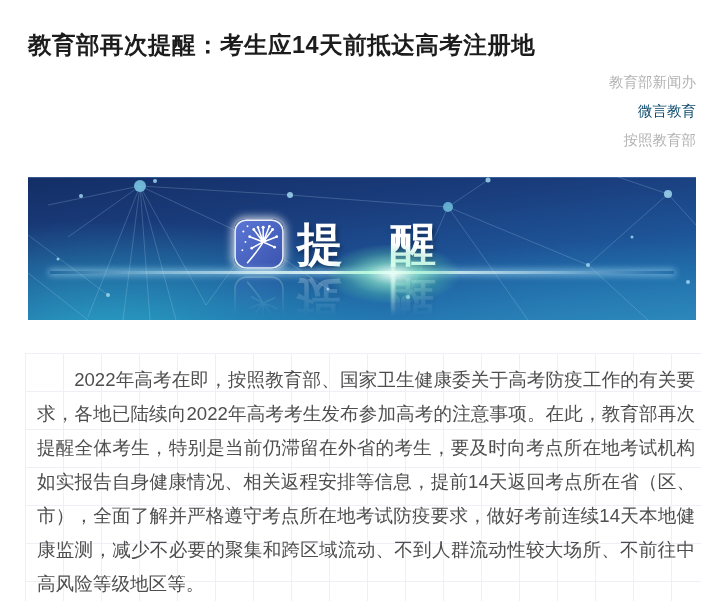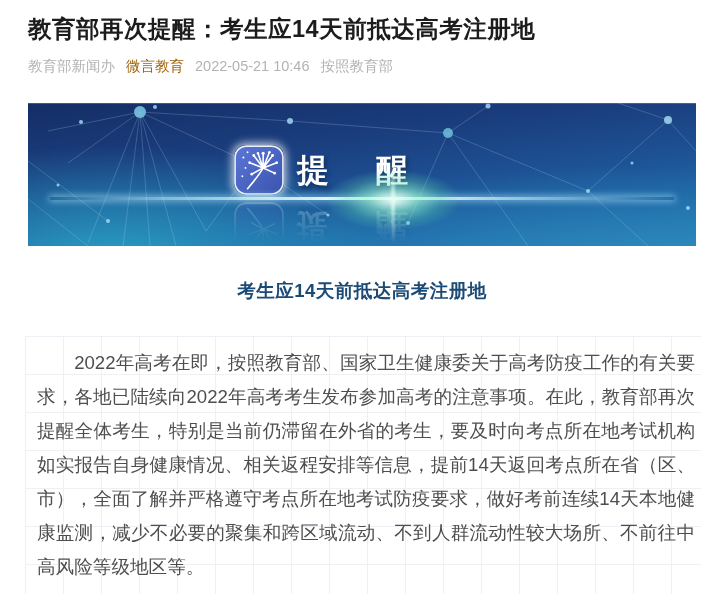--- a/index.html
+++ b/index.html
@@ -5,31 +5,31 @@
   * { margin: 0; padding: 0; box-sizing: border-box; }
   html, body { background: #ffffff; }
   body {
     width: 724px; height: 601px; overflow: hidden;
     font-family: "Liberation Sans", "DejaVu Sans", sans-serif;
   }
   .page { width: 724px; height: 601px; padding: 0 28px; background: #fff; }
 
   
   .article-title {
-    padding-top: 14px;
+    padding-top: 30px;
     font-size: 23.5px; line-height: 30px; font-weight: 700;
     color: #1c1c1c; letter-spacing: 0.5px;
   }
   .meta-row {
     margin-top: 13px;
-    display: flex; align-items: center; gap: 11px;
-    font-size: 14.5px; line-height: 18px;
+    display: flex; align-items: flex-end; gap: 11px;
+    font-size: 14.5px; line-height: 18px; flex-direction: column;
   }
   .meta-muted { color: #b3b3b3; }
-  .meta-account { color: #a16207; cursor: pointer; }
+  .meta-account { color: #0c4a6e; cursor: pointer; }
 
   
   .banner {
     position: relative; margin-top: 28px;
     width: 668px; height: 143px; overflow: hidden;
     background:
       radial-gradient(ellipse 420px 160px at 12% 108%, rgba(44,176,205,0.75), rgba(44,176,205,0) 70%),
       radial-gradient(ellipse 500px 140px at 85% 115%, rgba(46,140,188,0.55), rgba(46,140,188,0) 72%),
       linear-gradient(173deg, #142e66 0%, #1a3d7d 32%, #1d5295 58%, #1f69a8 78%, #2a85ba 100%);
   }
@@ -42,21 +42,21 @@
   .banner-group {
     position: absolute; left: 206px; top: 42px;
     display: flex; align-items: center; gap: 13px; z-index: 3;
   }
   .banner-logo {
     width: 50px; height: 50px; display: block;
     border-radius: 12px;
     box-shadow: 0 0 9px 2px rgba(255,255,255,0.75);
   }
   .banner-word {
-    font-size: 32px; font-weight: 900; color: #ffffff;
+    font-size: 46px; font-weight: 900; color: #ffffff;
     line-height: 50px; letter-spacing: 47px; white-space: nowrap;
     text-shadow: 2px 3px 4px rgba(8,25,55,0.55);
     font-family: "Liberation Sans", "DejaVu Sans", sans-serif;
   }
   .banner-reflect {
     position: absolute; left: 206px; top: 99px;
     display: flex; align-items: center; gap: 13px; z-index: 2;
     transform: scaleY(-1); opacity: 0.24; filter: blur(0.6px);
     -webkit-mask-image: linear-gradient(to top, rgba(0,0,0,1) 5%, rgba(0,0,0,0) 80%);
             mask-image: linear-gradient(to top, rgba(0,0,0,1) 5%, rgba(0,0,0,0) 80%);
@@ -104,21 +104,20 @@
 </head>
 <body>
 
 <div class="page">
 
   <h1 class="article-title">教育部再次提醒：考生应14天前抵达高考注册地</h1>
 
   <div class="meta-row">
     <span class="meta-muted">教育部新闻办</span>
     <span class="meta-account">微言教育</span>
-    <span class="meta-muted">2022-05-21 10:46</span>
     <span class="meta-muted">按照教育部</span>
   </div>
 
   <div class="banner">
 
     <svg width="0" height="0" style="position:absolute" aria-hidden="true">
       <defs>
         <linearGradient id="logoGrad" x1="0" y1="0" x2="1" y2="1">
           <stop offset="0" stop-color="#5b76d6"></stop>
           <stop offset="1" stop-color="#3a54ae"></stop>
@@ -186,19 +185,18 @@
           <path d="M28 22 L28 8 M28 22 L19 10 M28 22 L37 10 M28 22 L15 17 M28 22 L41 17 M28 22 L17 28 M28 22 L39 27"></path>
         </g>
       </svg>
       <span class="banner-word">提醒</span>
     </div>
 
     <div class="banner-streak"></div>
     <div class="banner-flare"></div>
   </div>
 
-  <h2 class="article-subtitle">考生应14天前抵达高考注册地</h2>
 
   <div class="body-grid">
     <p class="body-paragraph">2022年高考在即，按照教育部、国家卫生健康委关于高考防疫工作的有关要求，各地已陆续向2022年高考考生发布参加高考的注意事项。在此，教育部再次提醒全体考生，特别是当前仍滞留在外省的考生，要及时向考点所在地考试机构如实报告自身健康情况、相关返程安排等信息，提前14天返回考点所在省（区、市），全面了解并严格遵守考点所在地考试防疫要求，做好考前连续14天本地健康监测，减少不必要的聚集和跨区域流动、不到人群流动性较大场所、不前往中高风险等级地区等。</p>
   </div>
 
 </div>
 
 </body></html>

